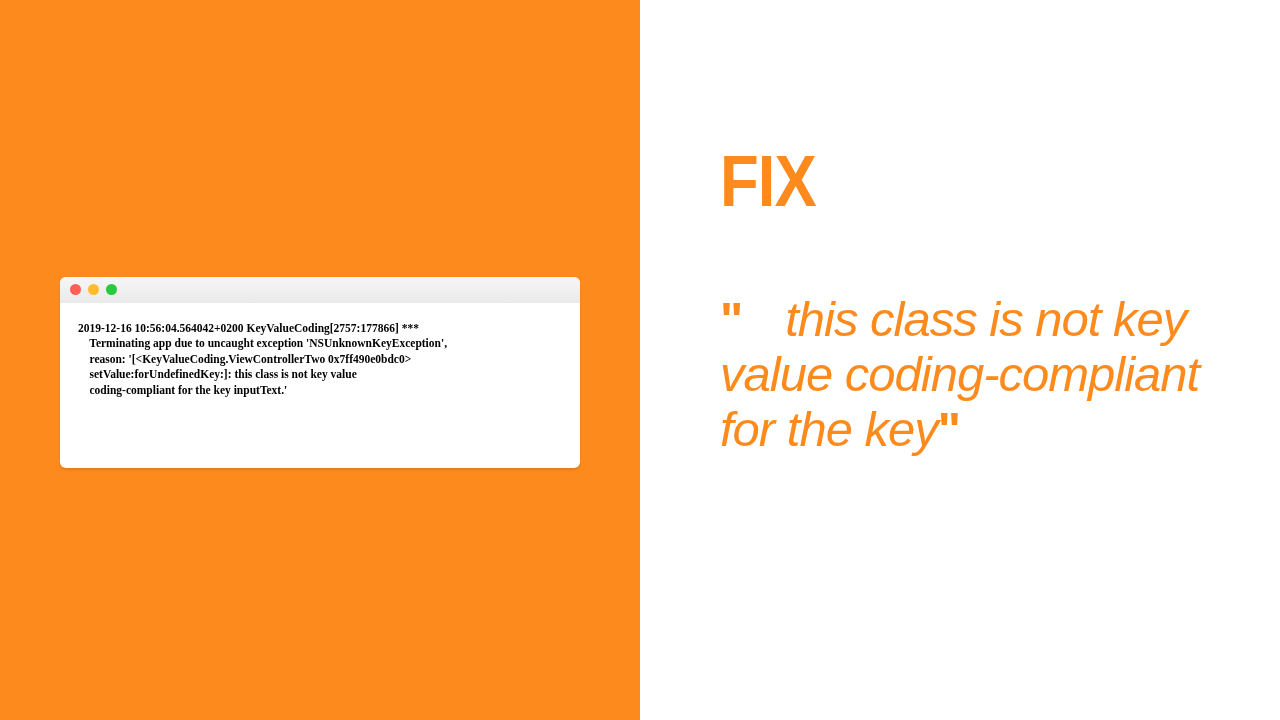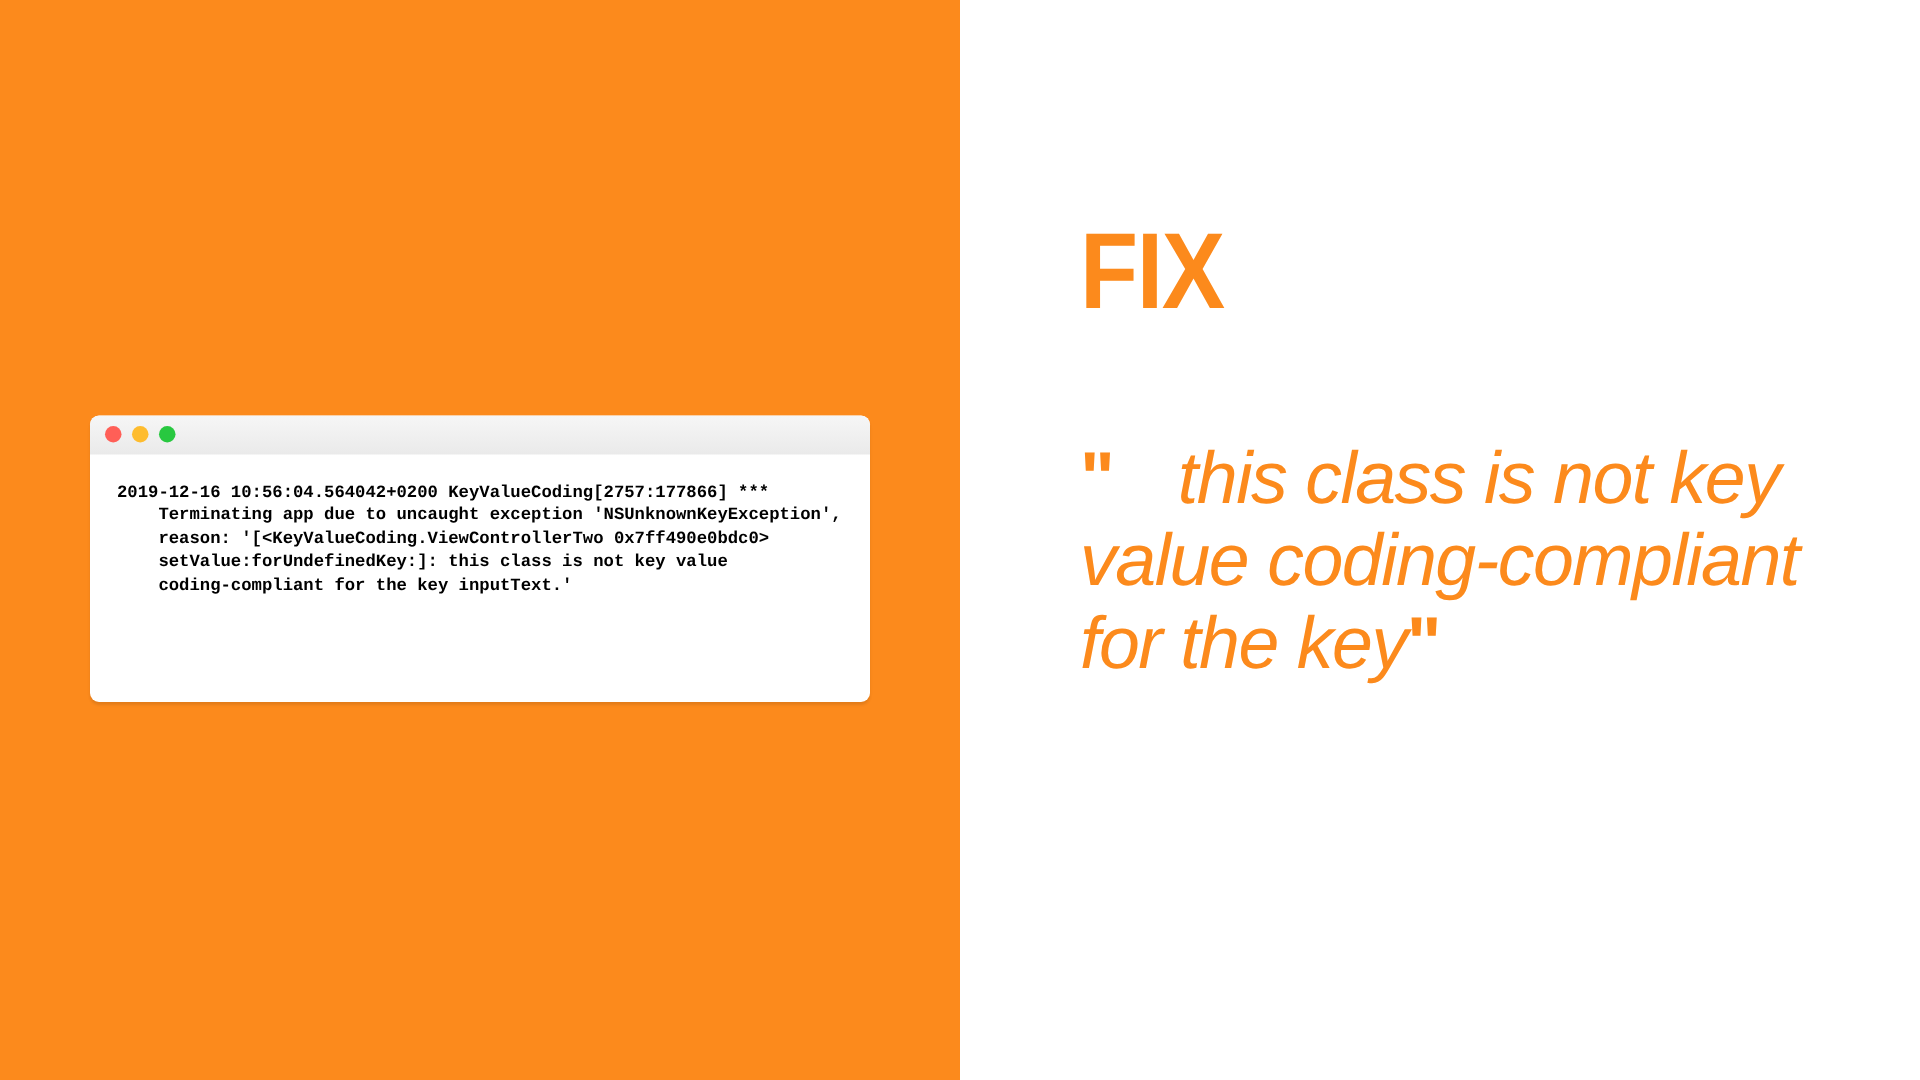--- a/index.html
+++ b/index.html
@@ -23,21 +23,21 @@
     align-items: center;
     padding-left: 10px;
     gap: 7px;
   }
   .dot { width: 11px; height: 11px; border-radius: 50%; }
   .dot.red { background: #FF5F57; }
   .dot.yellow { background: #FEBC2E; }
   .dot.green { background: #28C840; }
 
   .console {
-    font-family: Liberation Mono, monospace;
+    font-family: Liberation Serif, serif;
     font-size: 11.5px;
     font-weight: bold;
     line-height: 1.35;
     color: #000;
     padding: 18px 18px 70px 18px;
     white-space: pre;
   }
 
   .headline {
     font-size: 72px;

